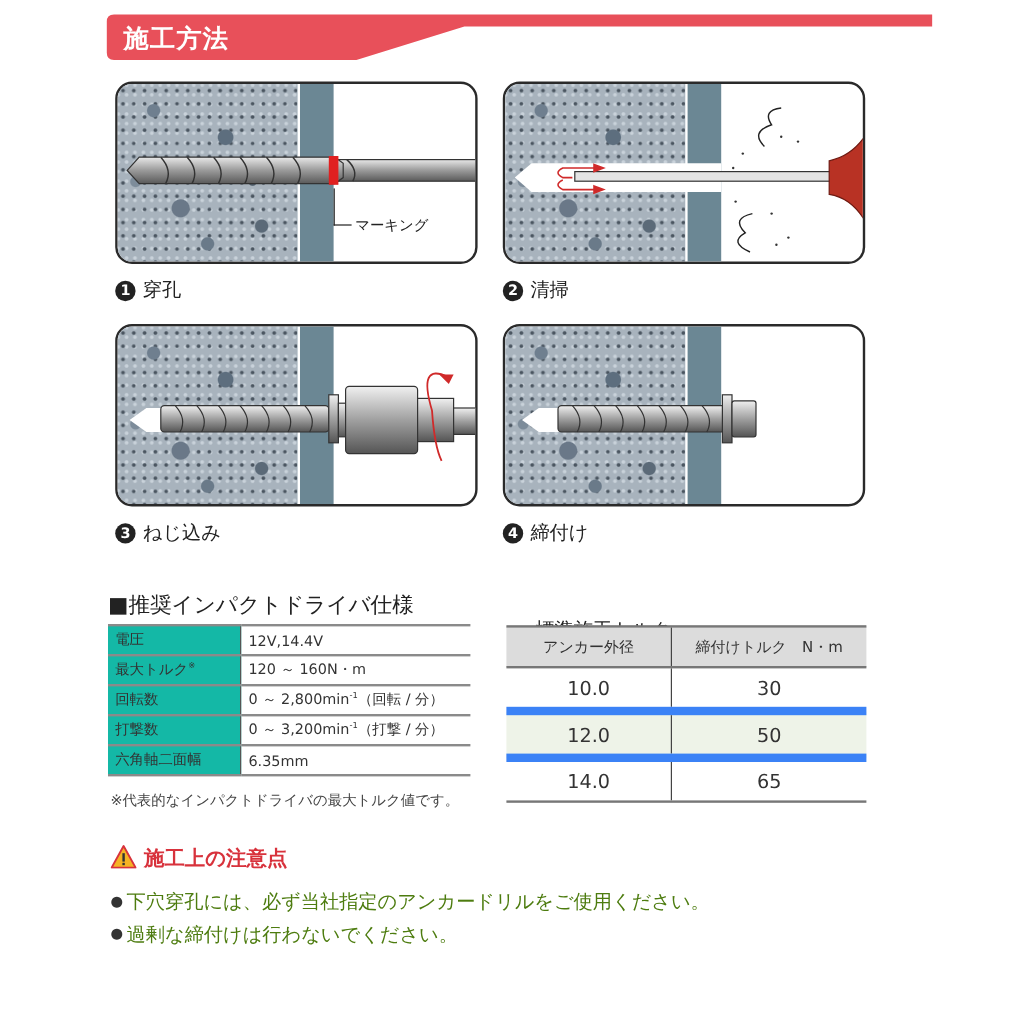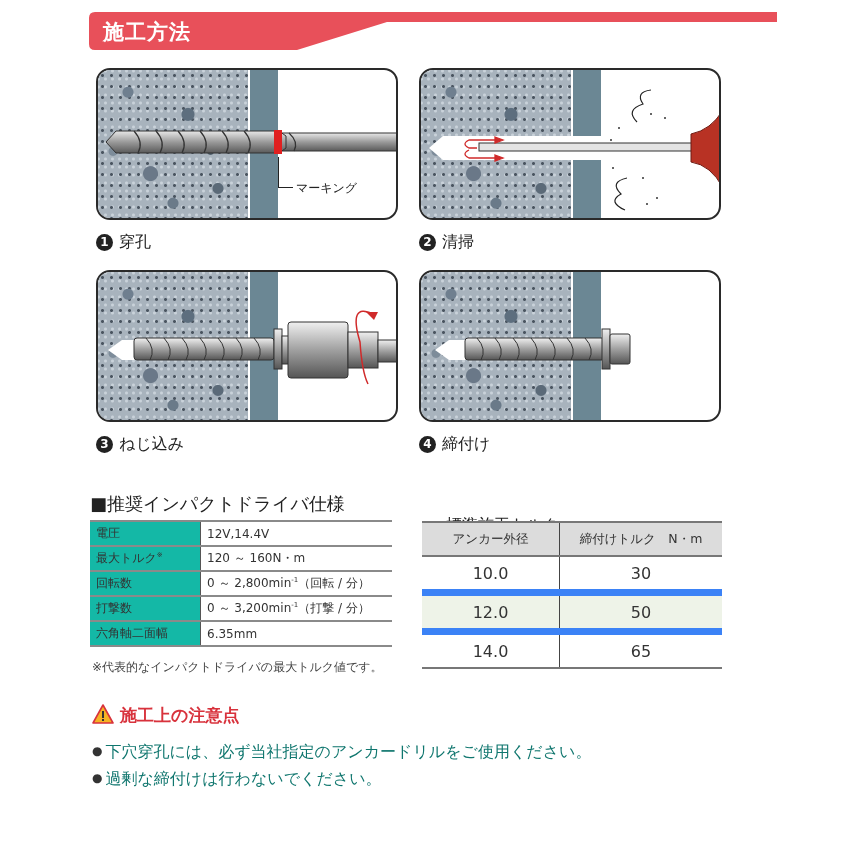--- a/index.html
+++ b/index.html
@@ -50,21 +50,21 @@
   .torque-title { left:425px; top:491px; font-size:16px; color:#222;margin-top:24px; }
   .torque { position:absolute; left:422px; top:521px; width:300px; font-size:16px; color:#333; }
   .torque th { background:#dcdcdc; font-weight:normal; font-size:12.5px; height:30px; border-top:2px solid #777; border-bottom:2px solid #777; }
   .torque td { height:30px; text-align:center; border-bottom:7px solid #3b82f6; }
   .torque tr:last-child td { border-bottom:2px solid #777; }
   .torque .c1 { width:135px; border-right:1px solid #444; }
   .torque tr.alt td { background:#eef3e8; }
 
   
   .caution-title { left:92px; top:704px; font-size:17px; font-weight:bold; color:#d8323c; display:flex; align-items:flex-start; }
-  .caution-list { left:92px; top:738px; font-size:16px; color:#0f766e; line-height:26px; }
+  .caution-list { left:92px; top:738px; font-size:16px; color:#4d7c0f; line-height:26px; }
   .caution-list div::before { content:"●"; font-size:12px; margin-right:3px; vertical-align:2px; color:#333; }
 </style>
 </head>
 <body>
 
 <div class="abs banner">
   <svg width="690" height="42" viewBox="0 0 690 42">
     <path d="M8 2 H690 V12 H300 L210 40 H8 Q2 40 2 34 V8 Q2 2 8 2 Z" fill="#e8505a"></path>
   </svg>
   <div class="banner-title">施工方法</div>

